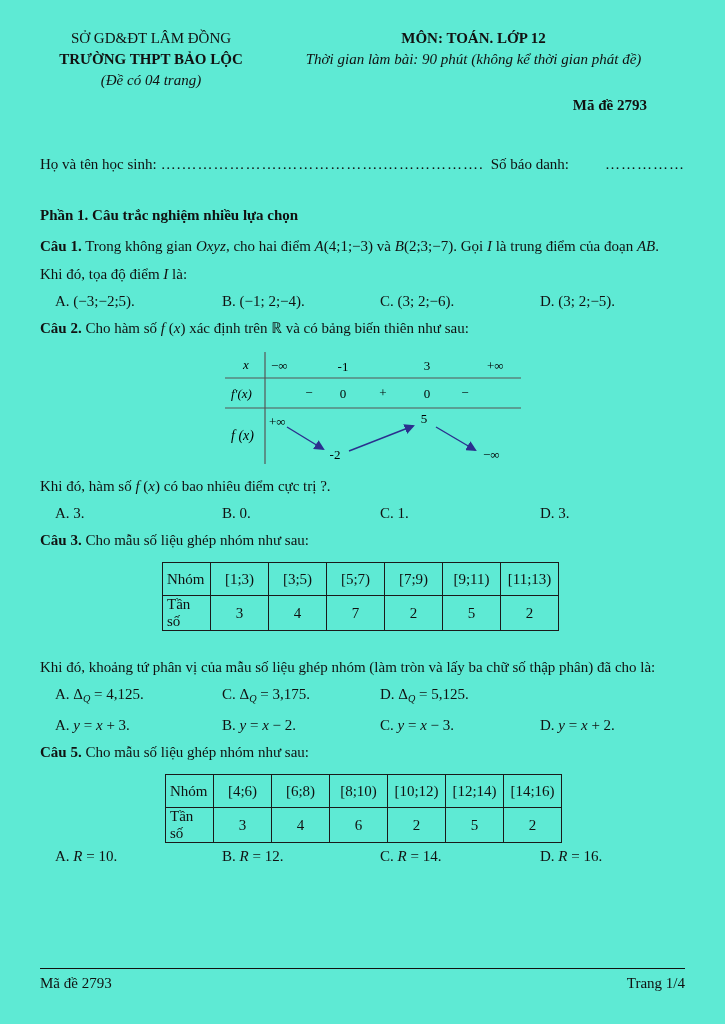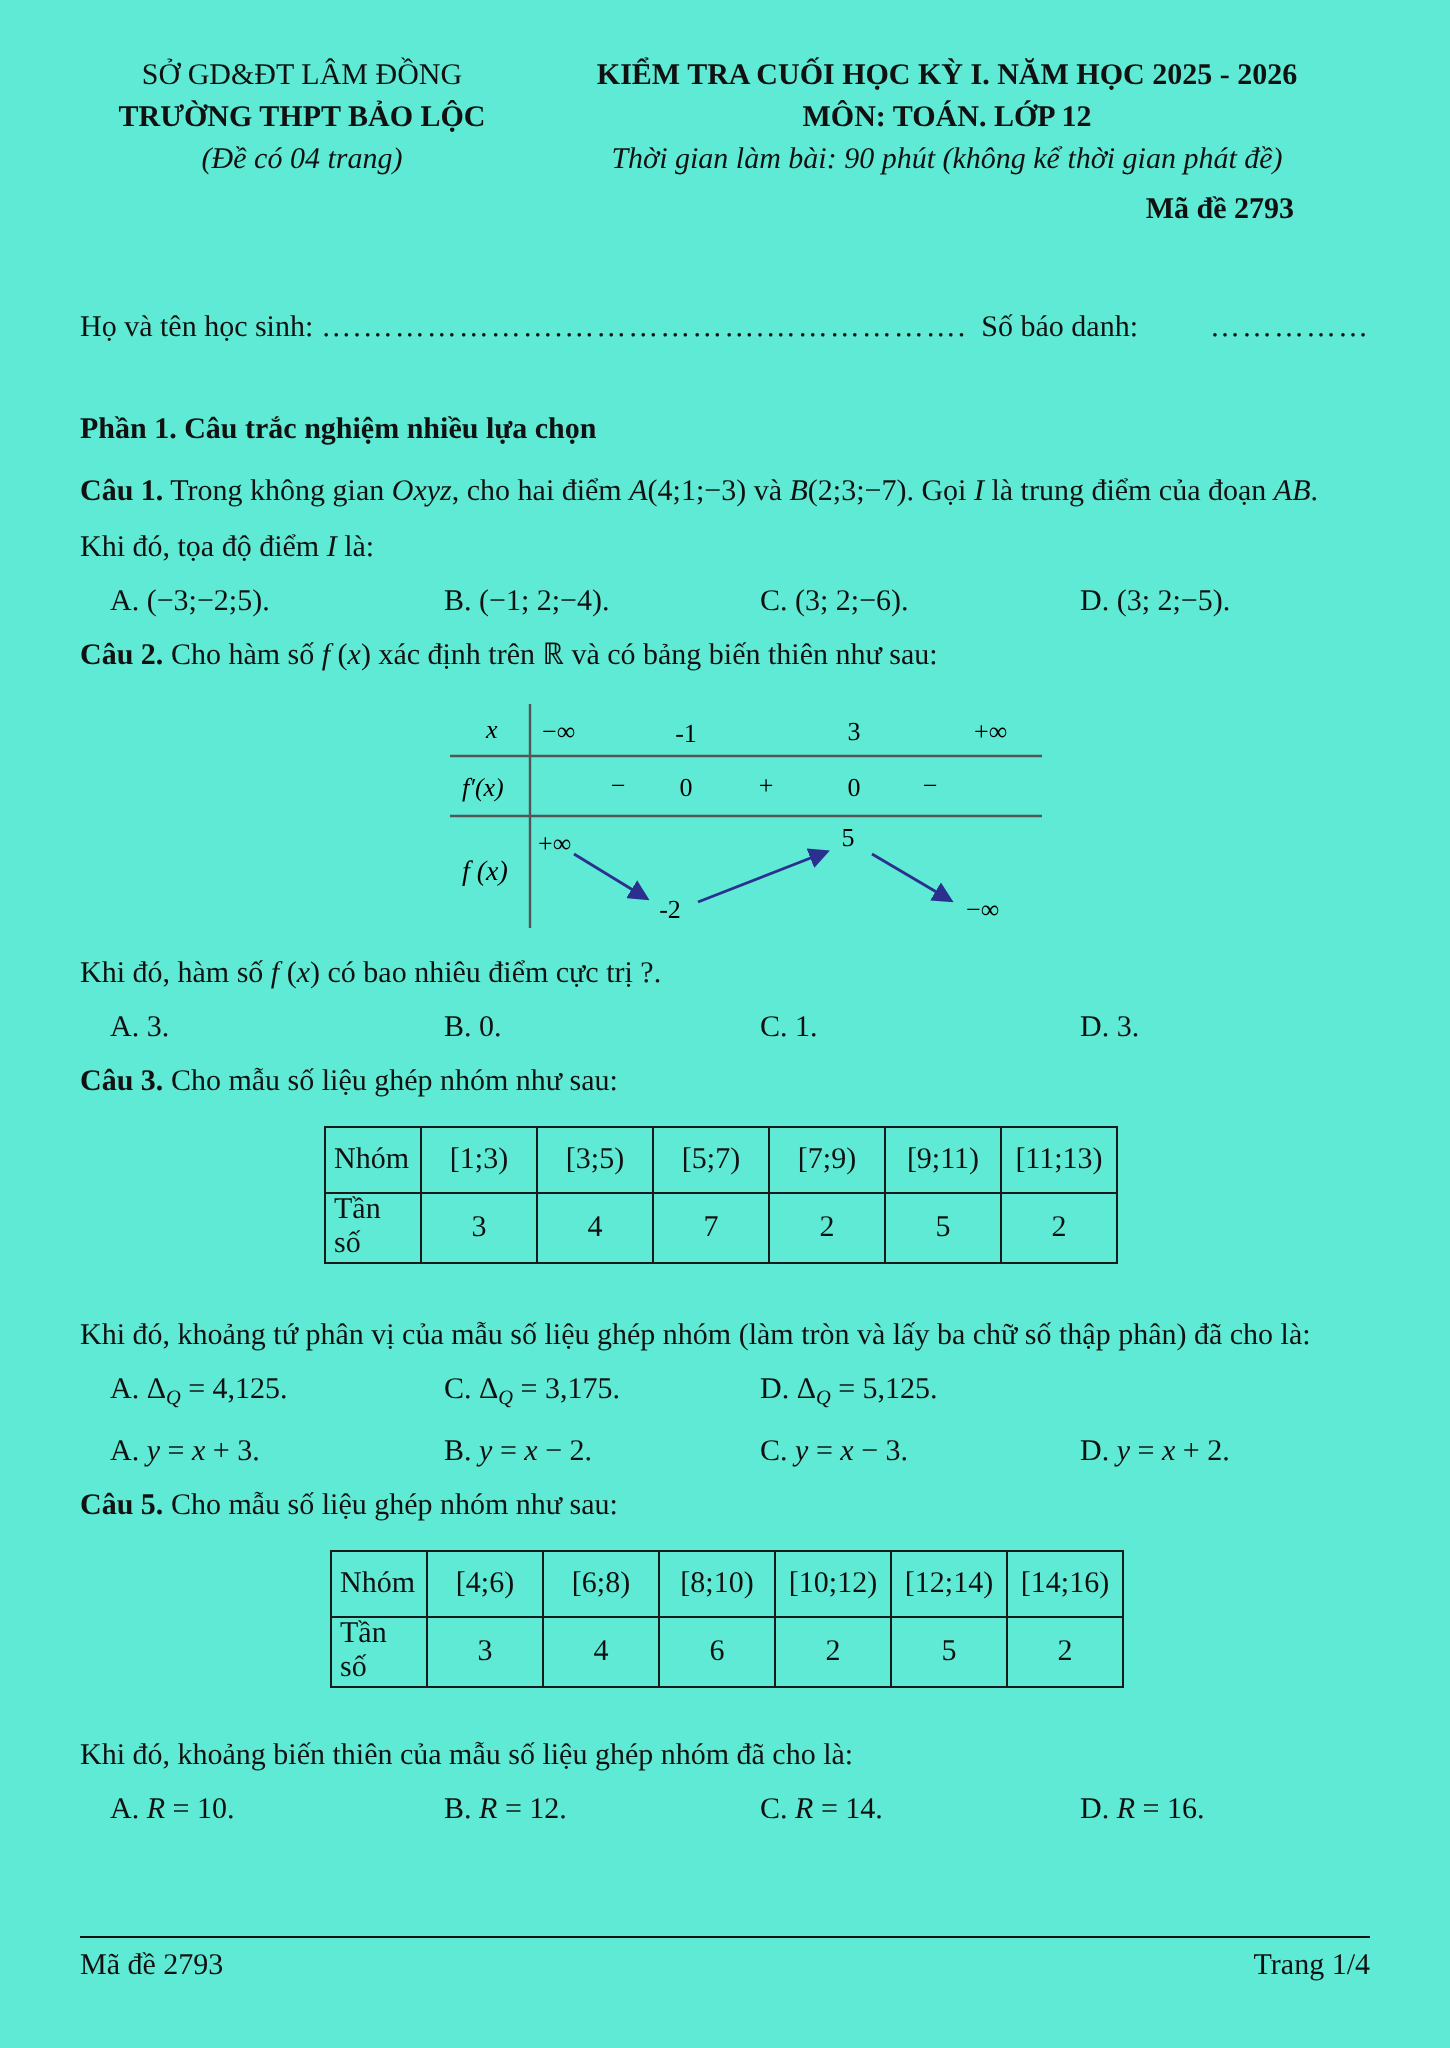--- a/index.html
+++ b/index.html
@@ -58,21 +58,20 @@
 
 <div class="page">
 
   <div class="header">
     <div class="header-left">
       <div>SỞ GD&amp;ĐT LÂM ĐỒNG</div>
       <div class="bold">TRƯỜNG THPT BẢO LỘC</div>
       <div class="italic">(Đề có 04 trang)</div>
     </div>
     <div class="header-right">
-      <div class="bold">KIỂM TRA CUỐI HỌC KỲ I.  NĂM HỌC 2025 - 2026</div>
       <div class="bold">MÔN: TOÁN. LỚP 12</div>
       <div class="italic">Thời gian làm bài: 90 phút (không kể thời gian phát đề)</div>
     </div>
   </div>
 
   <div class="exam-code bold">Mã đề 2793</div>
 
   <div class="student-line">
     <span>Họ và tên học sinh:</span>
     <span class="dots dots-name">….……………….……………….……………….………</span>
@@ -191,21 +190,20 @@
       <td class="lbl">Tần số</td>
       <td class="val">3</td>
       <td class="val">4</td>
       <td class="val">6</td>
       <td class="val">2</td>
       <td class="val">5</td>
       <td class="val">2</td>
     </tr>
   </tbody>
     </table>
-  <div class="q-line mt20"><span>Khi đó, khoảng biến thiên của mẫu số liệu ghép nhóm đã cho là:</span></div>
   <div class="answers">
     <div><span>A.  </span><span class="ri">R</span><span> = 10.</span></div>
     <div><span>B.  </span><span class="ri">R</span><span> = 12.</span></div>
     <div><span>C.  </span><span class="ri">R</span><span> = 14.</span></div>
     <div><span>D.  </span><span class="ri">R</span><span> = 16.</span></div>
   </div>
 
   <div class="footer">
     <span>Mã đề 2793</span>
     <span>Trang 1/4</span>

